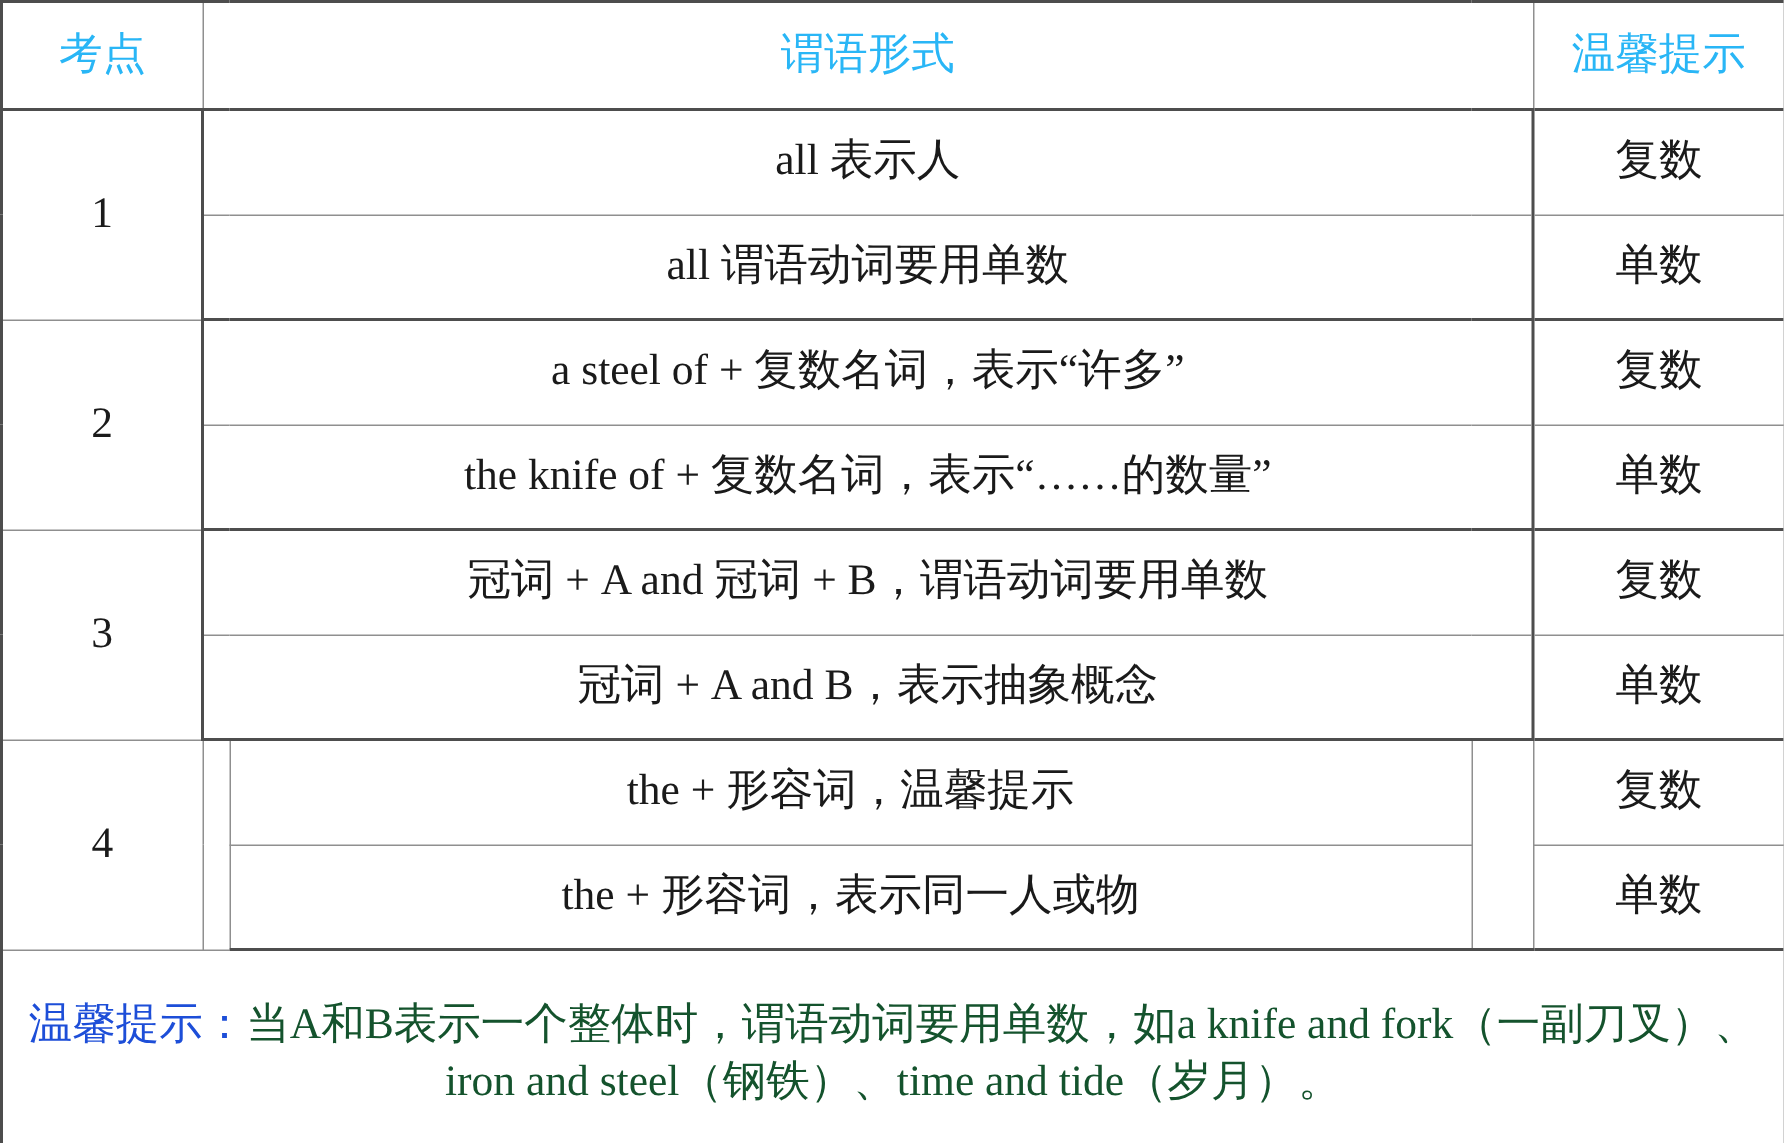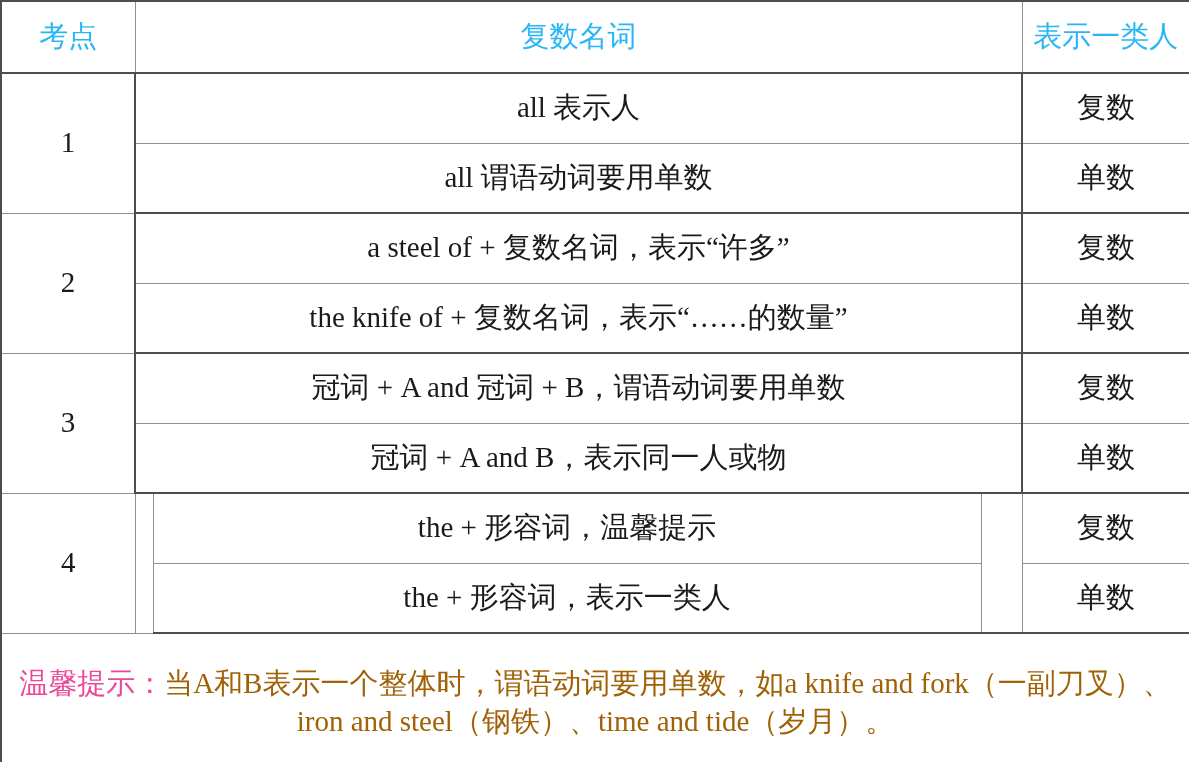--- a/index.html
+++ b/index.html
@@ -64,44 +64,44 @@
     border-left: 2px solid #4d4d4d !important;
   }
   .tip-cell {
     text-align: left;
     font-size: 30px;
     line-height: 1.55;
     padding: 10px 14px 12px 10px;
     height: 140px;
   }
   .tip-label {
-    color: #ec4899;
+    color: #1d4ed8;
   }
   .tip-body {
-    color: #a16207;
+    color: #14532d;
   }
 </style>
 </head>
 <body>
 
 <div class="sheet">
   <table class="grammar-table">
     <colgroup>
       <col style="width:134px">
       <col style="width:18px">
       <col style="width:828px">
       <col style="width:41px">
       <col style="width:168px">
     </colgroup>
     <tbody>
 
       <tr>
         <td class="head-cell num-cell thick-bottom">考点</td>
-        <td class="head-cell thick-bottom" colspan="3">复数名词</td>
-        <td class="head-cell pred-cell thick-bottom">表示一类人</td>
+        <td class="head-cell thick-bottom" colspan="3">谓语形式</td>
+        <td class="head-cell pred-cell thick-bottom">温馨提示</td>
       </tr>
 
       <tr class="row-h">
         <td class="num-cell thick-right" rowspan="2">1</td>
         <td colspan="3">all 表示人</td>
         <td class="pred-cell thick-left">复数</td>
       </tr>
       <tr class="row-h">
         <td colspan="3" class="thick-bottom">all 谓语动词要用单数</td>
         <td class="pred-cell thick-left thick-bottom">单数</td>
@@ -116,34 +116,34 @@
         <td colspan="3" class="thick-bottom">the knife of + 复数名词，表示“……的数量”</td>
         <td class="pred-cell thick-left thick-bottom">单数</td>
       </tr>
 
       <tr class="row-h">
         <td class="num-cell thick-right" rowspan="2">3</td>
         <td colspan="3">冠词 + A and 冠词 + B，谓语动词要用单数</td>
         <td class="pred-cell thick-left">复数</td>
       </tr>
       <tr class="row-h">
-        <td colspan="3" class="thick-bottom">冠词 + A and B，表示同一人或物</td>
+        <td colspan="3" class="thick-bottom">冠词 + A and B，表示抽象概念</td>
         <td class="pred-cell thick-left thick-bottom">单数</td>
       </tr>
 
       <tr class="row-h">
         <td class="num-cell" rowspan="2">4</td>
         <td style="border:none"></td>
         <td>the + 形容词，温馨提示</td>
         <td style="border:none"></td>
         <td class="pred-cell">复数</td>
       </tr>
       <tr class="row-h">
         <td style="border:none"></td>
-        <td class="thick-bottom">the + 形容词，表示一类人</td>
+        <td class="thick-bottom">the + 形容词，表示同一人或物</td>
         <td style="border:none;border-bottom:2px solid #4d4d4d"></td>
         <td class="pred-cell thick-bottom">单数</td>
       </tr>
 
       <tr>
         <td class="tip-cell" colspan="5">
           <span class="tip-label">温馨提示：</span><span class="tip-body">当A和B表示一个整体时，谓语动词要用单数，如a knife and fork（一副刀叉）、iron and steel（钢铁）、time and tide（岁月）。</span>
         </td>
       </tr>
     </tbody>

